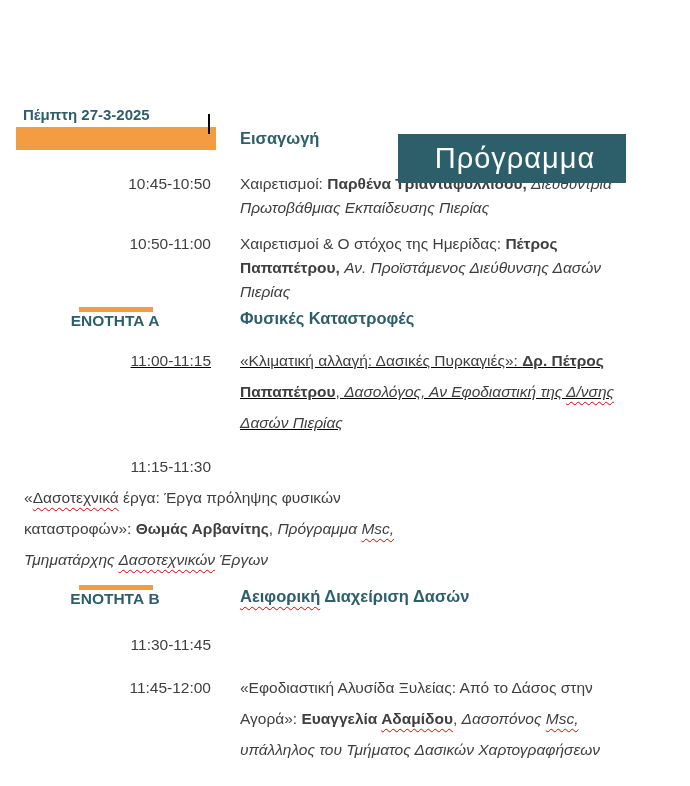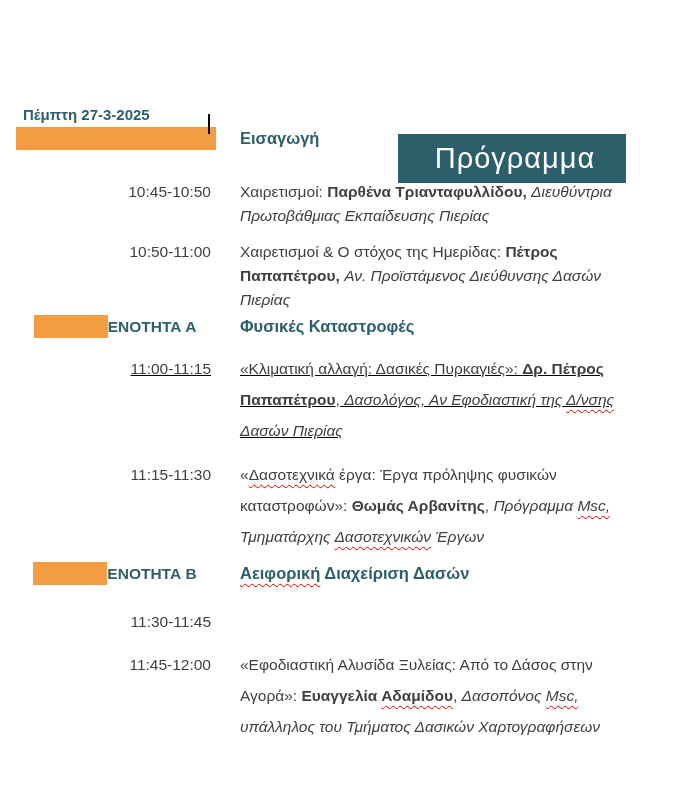--- a/index.html
+++ b/index.html
@@ -53,22 +53,23 @@
     box-sizing:border-box;
   }
   .content{
     margin-left:24px;
     width:412px;
     color:#3f3f3f;
     font-size:15.5px;
   }
   
   .section-row .leftcol{
-    display:flex; align-items:center; justify-content:center;
+    display:flex; align-items:center; justify-content:space-between;
     height:23px;
+    flex-direction:column;
   }
   .bar{
     background:#f49c42;
     height:23px;
   }
   .bar.full{ width:200px; }
   .bar.small{ width:74px; }
   .section-label{
     color:#2d5f6b;
     font-weight:bold;
@@ -99,25 +100,25 @@
   .i{ font-style:italic; }
   .sq{
     text-decoration-line:underline;
     text-decoration-style:wavy;
     text-decoration-color:#e00000;
     text-decoration-thickness:1px;
     text-underline-offset:4px;
   }
   
   #schedule > :nth-child(1){ margin-top:3px; }
-  #schedule > :nth-child(2){ margin-top:30px; }
+  #schedule > :nth-child(2){ margin-top:22px; }
   #schedule > :nth-child(3){ margin-top:12px; }
   #schedule > :nth-child(4){ margin-top:3px; }
   #schedule > :nth-child(5){ margin-top:15px;text-decoration:underline; }
-  #schedule > :nth-child(6){ margin-top:13px; }
+  #schedule > :nth-child(6){ margin-top:13px;flex-direction:column; }
   #schedule > :nth-child(7){ margin-top:10px; }
   #schedule > :nth-child(8){ margin-top:21px; }
   #schedule > :nth-child(9){ margin-top:12px; }
 </style>
 </head>
 <body>
 
 <div class="page">
 
   <div class="caret"></div>

